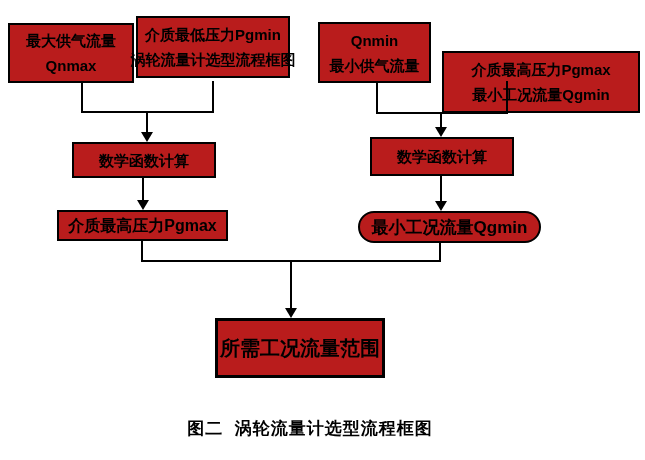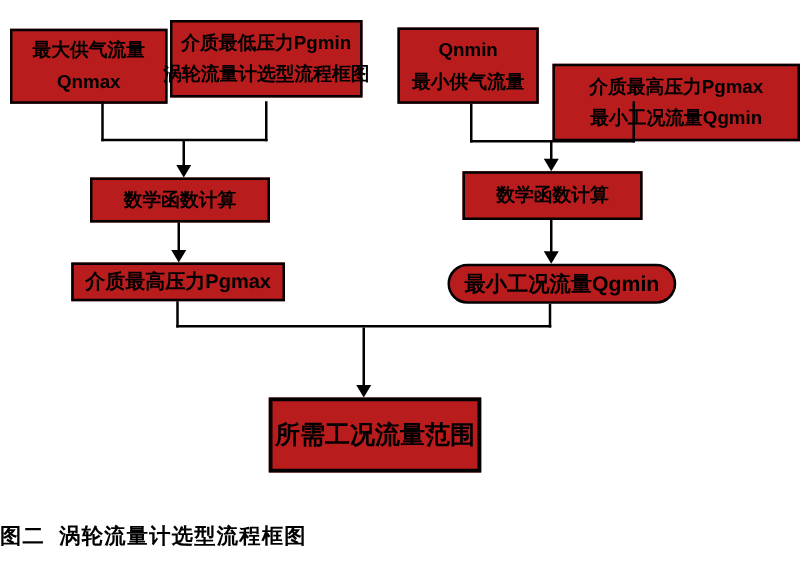--- a/index.html
+++ b/index.html
@@ -49,21 +49,21 @@
     border-left:6px solid transparent;border-right:6px solid transparent;
     border-top:10px solid #000000;
   }
   #ah-calc-l {left:141px;top:132px;}
   #ah-calc-r {left:435px;top:127px;}
   #ah-qgmax  {left:137px;top:200px;}
   #ah-qgmin  {left:435px;top:201px;}
   #ah-result {left:285px;top:308px;}
   
   .caption{
-    position:absolute;left:0;top:417px;width:620px;text-align:left;
+    position:absolute;left:0;top:417px;width:620px;text-align:center;
     font-size:17px;font-weight:bold;white-space:pre;letter-spacing:1px;
   }
 </style>
 </head>
 <body>
 
 <div class="canvas">
 
   <div class="node" id="box-qnmax">
     <div class="ln">最大供气流量</div>

